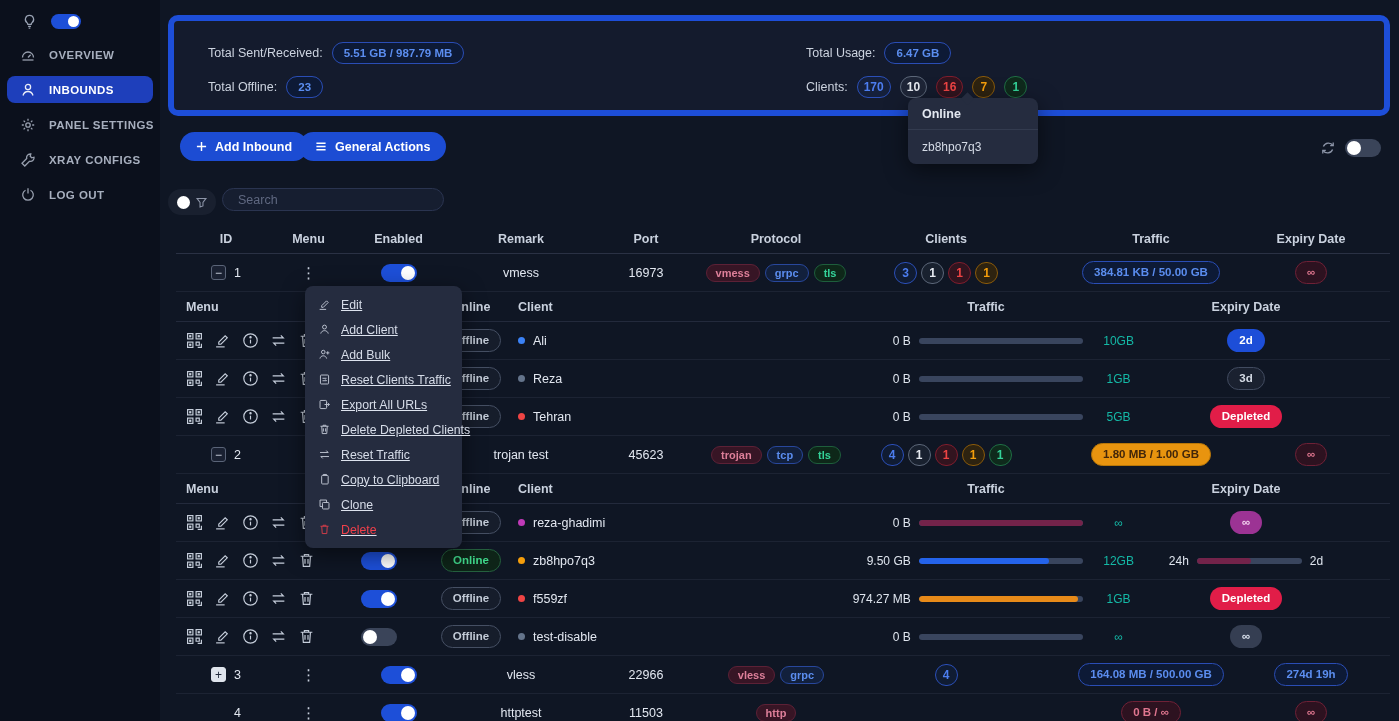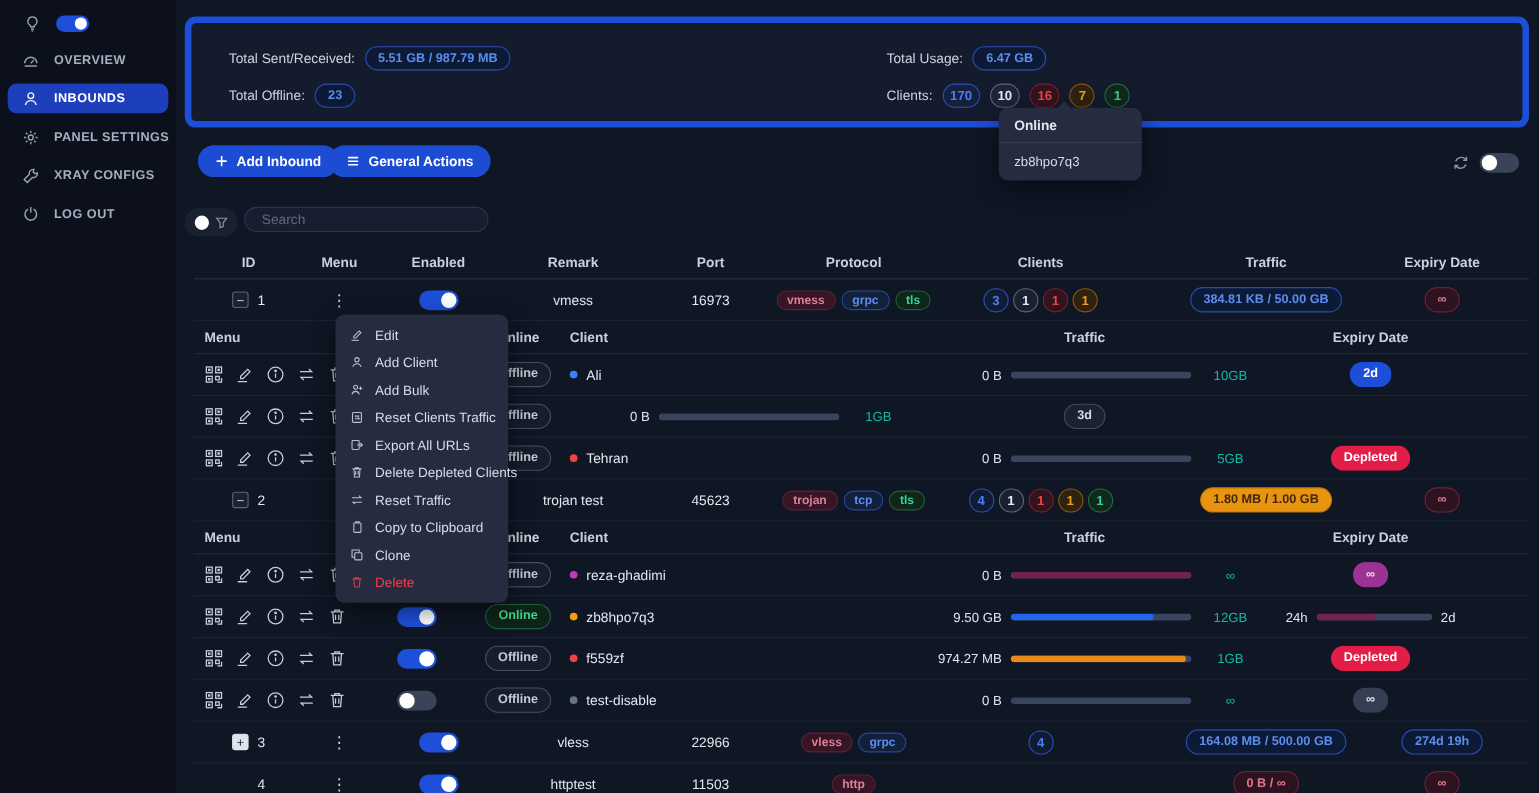--- a/index.html
+++ b/index.html
@@ -89,21 +89,21 @@
   .dot.magenta{background:#c03ab8} .dot.orange{background:#f59e0b}
   .bar { height:6px; border-radius:3px; background:#39455e; width:165px; overflow:hidden; }
   .bar.small { width:105px; }
   .bar .fill { display:block; height:100%; border-radius:3px; }
   .tv { width:85px; text-align:right; font-size:12px; color:#dfe5ee; }
   .tl { width:55px; text-align:center; font-size:12px; color:#14b8a6; }
   .ev { font-size:12px; color:#dfe5ee; }
 
   
   .ctx-menu { position:absolute; left:305px; top:286px; width:157px; background:#252c3f; border-radius:8px;
-              box-shadow:0 6px 22px rgba(0,0,0,.5); padding:6px 0; z-index:40; }
+              box-shadow:0 6px 22px rgba(0,0,0,.5); padding:6px 0; z-index:40;text-decoration:underline; }
   .ctx-item { display:flex; align-items:center; gap:10px; height:25px; padding:0 13px; font-size:12.3px; color:#d6dce8; cursor:pointer; white-space:nowrap; }
   .ctx-item svg { width:13px; height:13px; flex:0 0 auto; opacity:.85; }
   .ctx-item.danger { color:#f1404b; }
 
   
   .popover { position:absolute; left:908px; top:98px; width:130px; background:#252c3f; border-radius:8px;
              box-shadow:0 6px 22px rgba(0,0,0,.5); z-index:50; }
   .popover::before { content:""; position:absolute; top:-4px; left:55px; width:9px; height:9px; background:#252c3f; transform:rotate(45deg); }
   .pop-title { padding:9px 14px 8px; font-size:12.5px; font-weight:700; color:#e3e8f1; border-bottom:1px solid #333b4f; }
   .pop-item { padding:10px 14px; font-size:12px; color:#d5dbe6; cursor:pointer; }
@@ -391,20 +391,24 @@
       <span>
           <svg viewBox="0 0 16 16" fill="none" stroke="currentColor" stroke-width="1.1">
             <path d="M2.5 4h11M6 4V2.5h4V4M4.3 4l.7 9.5h6l.7-9.5M6.6 6.5v4.5M9.4 6.5v4.5"></path>
           </svg>
         </span>
     </div>
     <div class="cell"></div>
     <div class="cell">
         <span class="badge offline">Offline</span>
       </div>
+    <div class="cell left" style="padding-left:12px">
+        <span class="dot gray"></span>
+        <span>Reza</span>
+      </div>
     <div class="cell">
       <span class="tv">0 B</span>
       <span class="bar">
           <span class="fill" style="width:0%"></span>
         </span>
       <span class="tl">1GB</span>
     </div>
     <div class="cell">
         <span class="badge gray-o">3d</span>
       </div>

